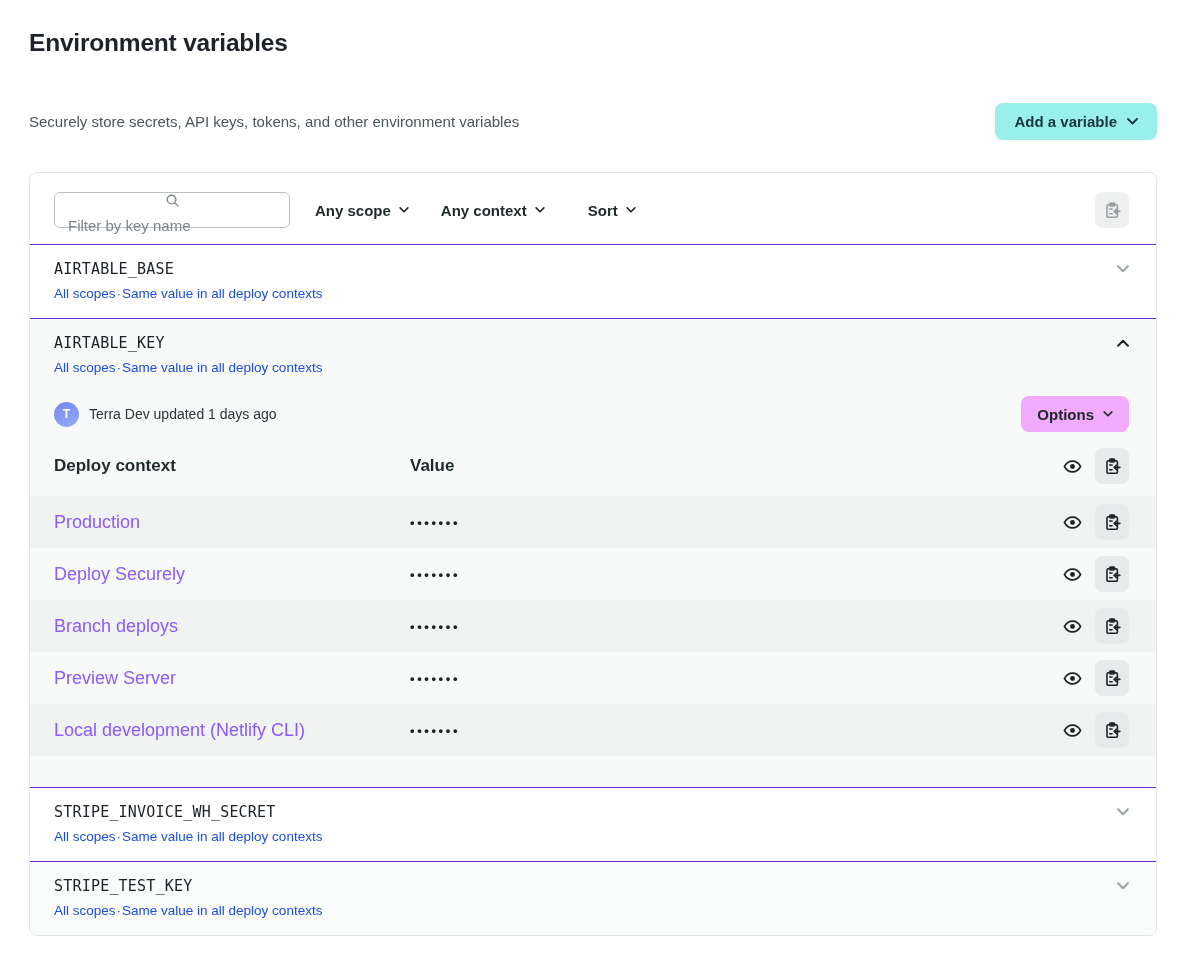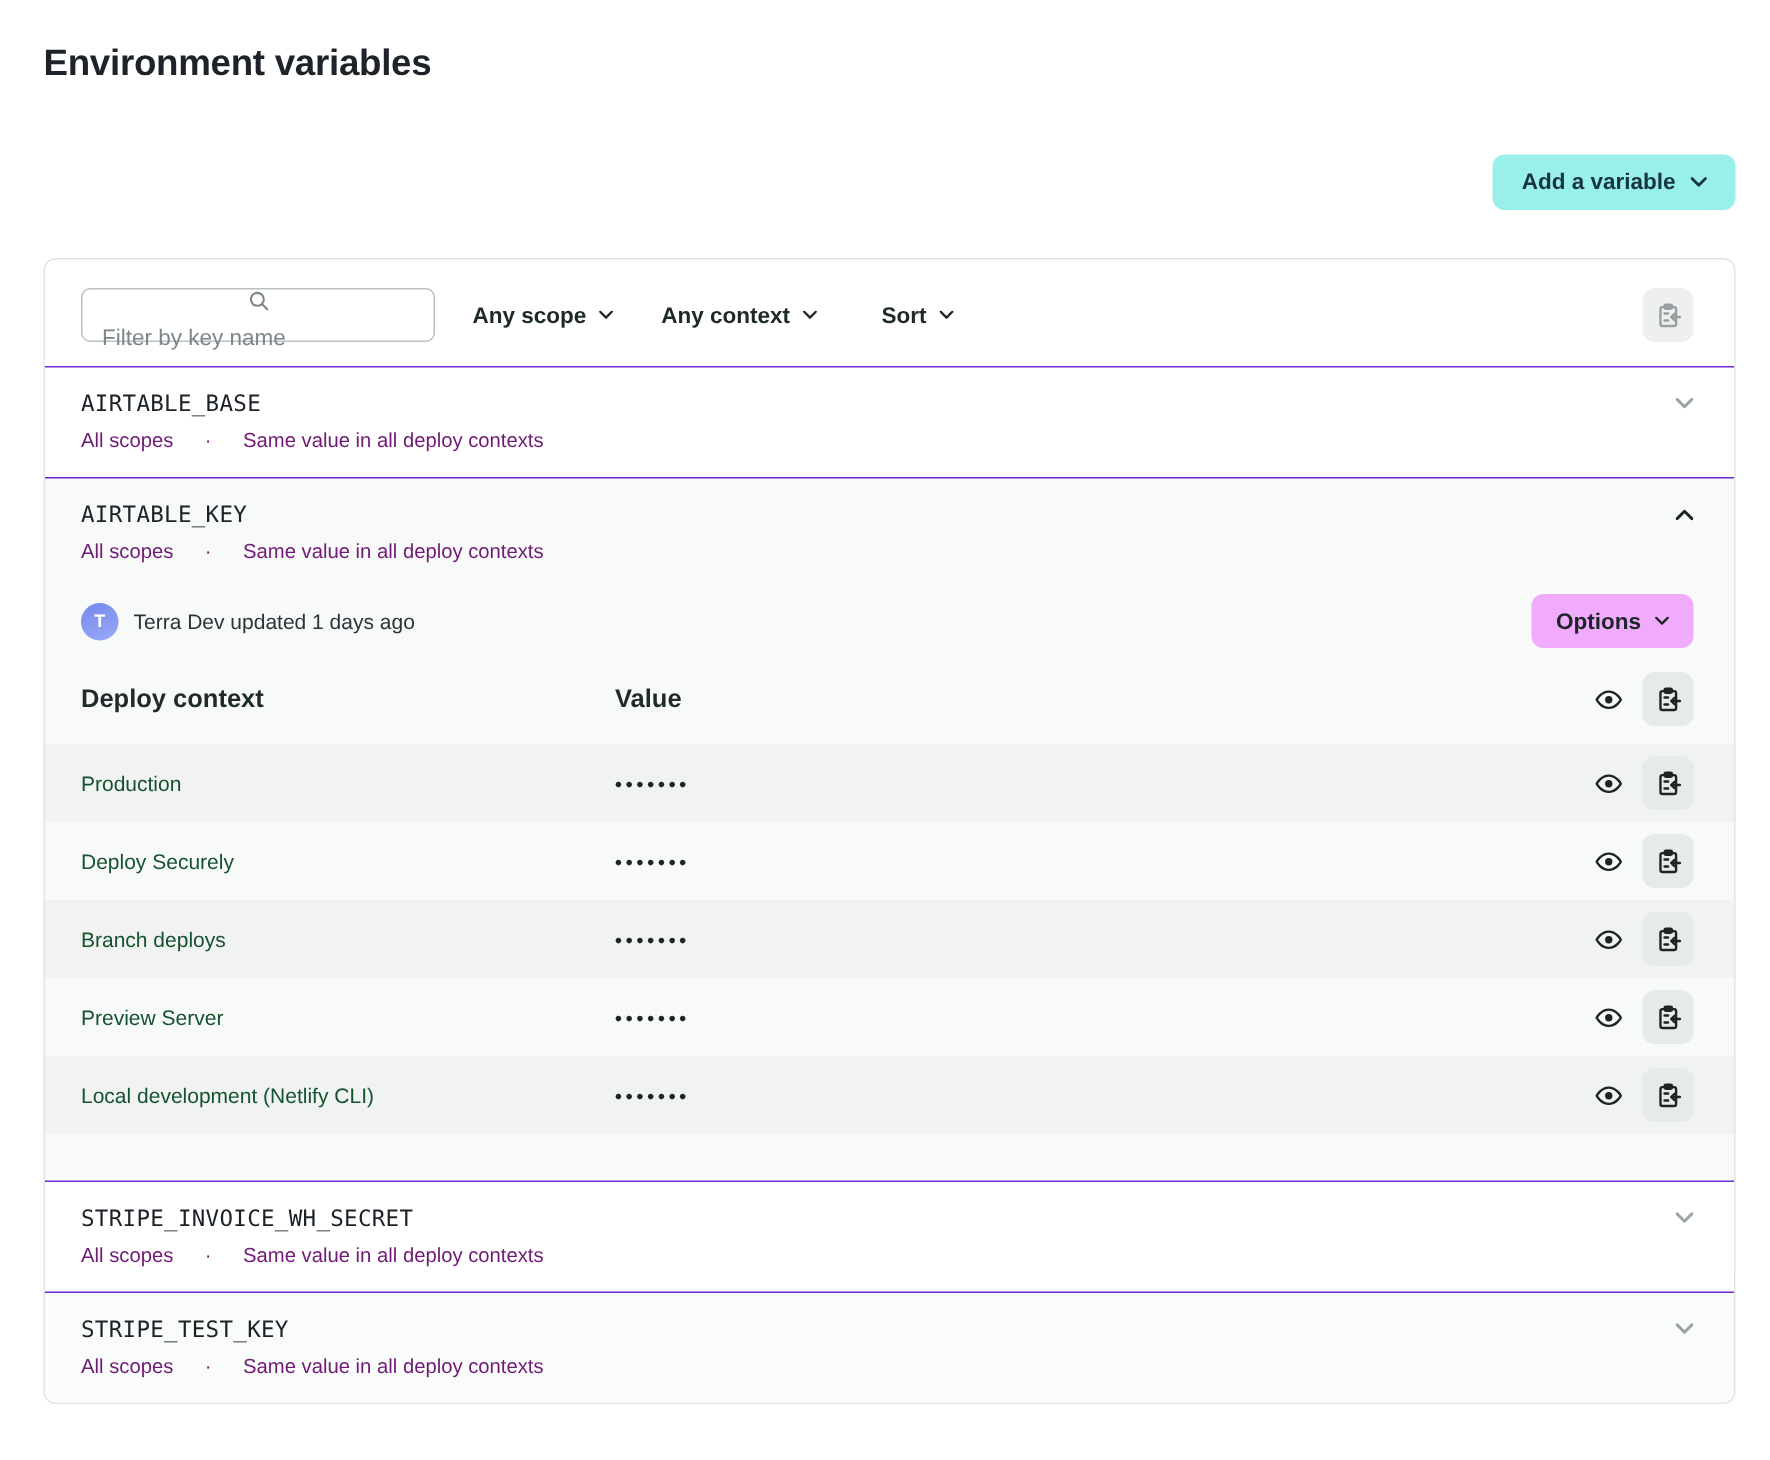--- a/index.html
+++ b/index.html
@@ -81,22 +81,22 @@
   .sec-head { display: flex; align-items: center; justify-content: space-between; }
   .var-name {
     font-family: "DejaVu Sans Mono", monospace;
     font-size: 15px; color: #1b2126; letter-spacing: 0.2px;
   }
   .chev { display: flex; align-items: center; }
   .chev.gray { color: #9aa4a5; }
   .chev.dark { color: #1d2424; }
   .chev.up svg { transform: rotate(180deg); }
   .var-sub {
-    margin-top: 8px; font-size: 13.5px; color: #701a75;
-    display: flex; align-items: center; gap: 21px;
+    margin-top: 8px; font-size: 13.5px; color: #1d4ed8;
+    display: flex; align-items: center; gap: 1px;
   }
 
   
   .section.expanded { background: #f8f9f9; cursor: default; }
   .exp-head { padding: 15px 27px 0 24px; cursor: pointer; }
   .meta-row {
     display: flex; align-items: center; justify-content: space-between;
     margin-top: 21px; padding: 0 27px 0 24px;
   }
   .meta-left { display: flex; align-items: center; gap: 10px; }
@@ -130,36 +130,37 @@
     color: #1d2424; cursor: pointer;
   }
   .copy-btn {
     width: 34px; height: 36px; border: none; border-radius: 8px;
     background: #e7eaea; color: #1d2424;
     display: flex; align-items: center; justify-content: center; cursor: pointer;
   }
   .table-rows { margin-top: 12px; }
   .t-row { display: flex; align-items: center; height: 52px; padding: 0 27px 0 24px; }
   .t-row.alt { background: #f1f2f2; }
-  .row-label { width: 356px; font-size: 14px; color: #14532d; }
+  .row-label { width: 356px; font-size: 18px; color: #8b5cf6; }
   .row-value {
     flex: 1; font-size: 13px; font-weight: 700;
     letter-spacing: 2.6px; color: #1d2424;
   }
   .exp-bottom { height: 31px; }
 </style>
 </head>
 <body>
 
 <div class="page">
 
   <h1 class="page-title">Environment variables</h1>
 
   <div class="intro-row">
     <div class="intro-text">
+      <p>Securely store secrets, API keys, tokens, and other environment variables</p>
     </div>
     <button class="add-btn">
       <span>Add a variable</span>
       <span class="chev">
         <svg width="11" height="7" viewBox="0 0 11 7">
             <path d="M1 1l4.5 4.5L10 1" fill="none" stroke="currentColor" stroke-width="1.8" stroke-linecap="round" stroke-linejoin="round"></path>
           </svg>
       </span>
     </button>
   </div>

